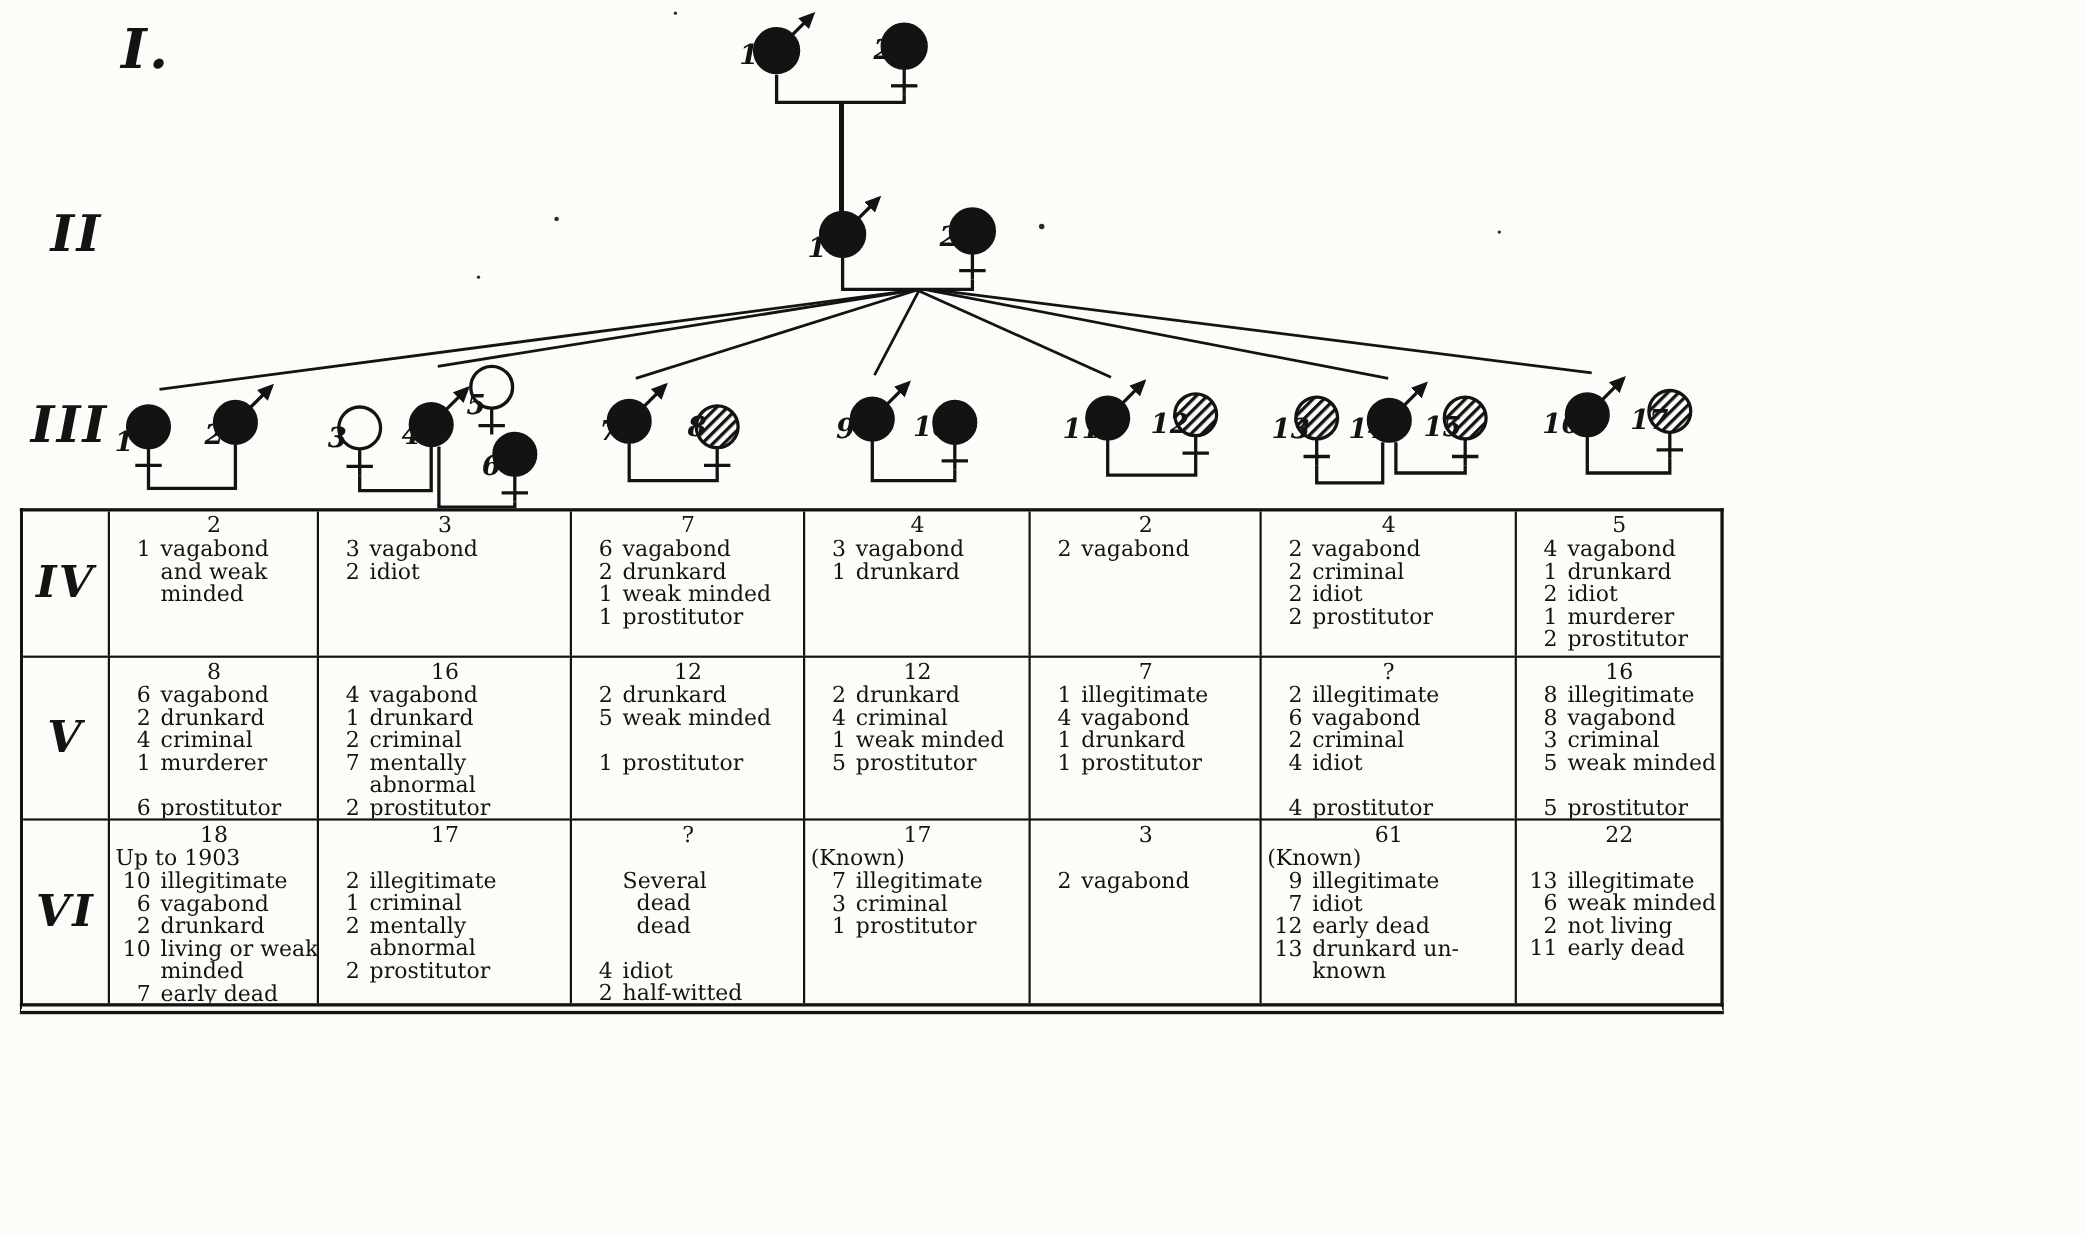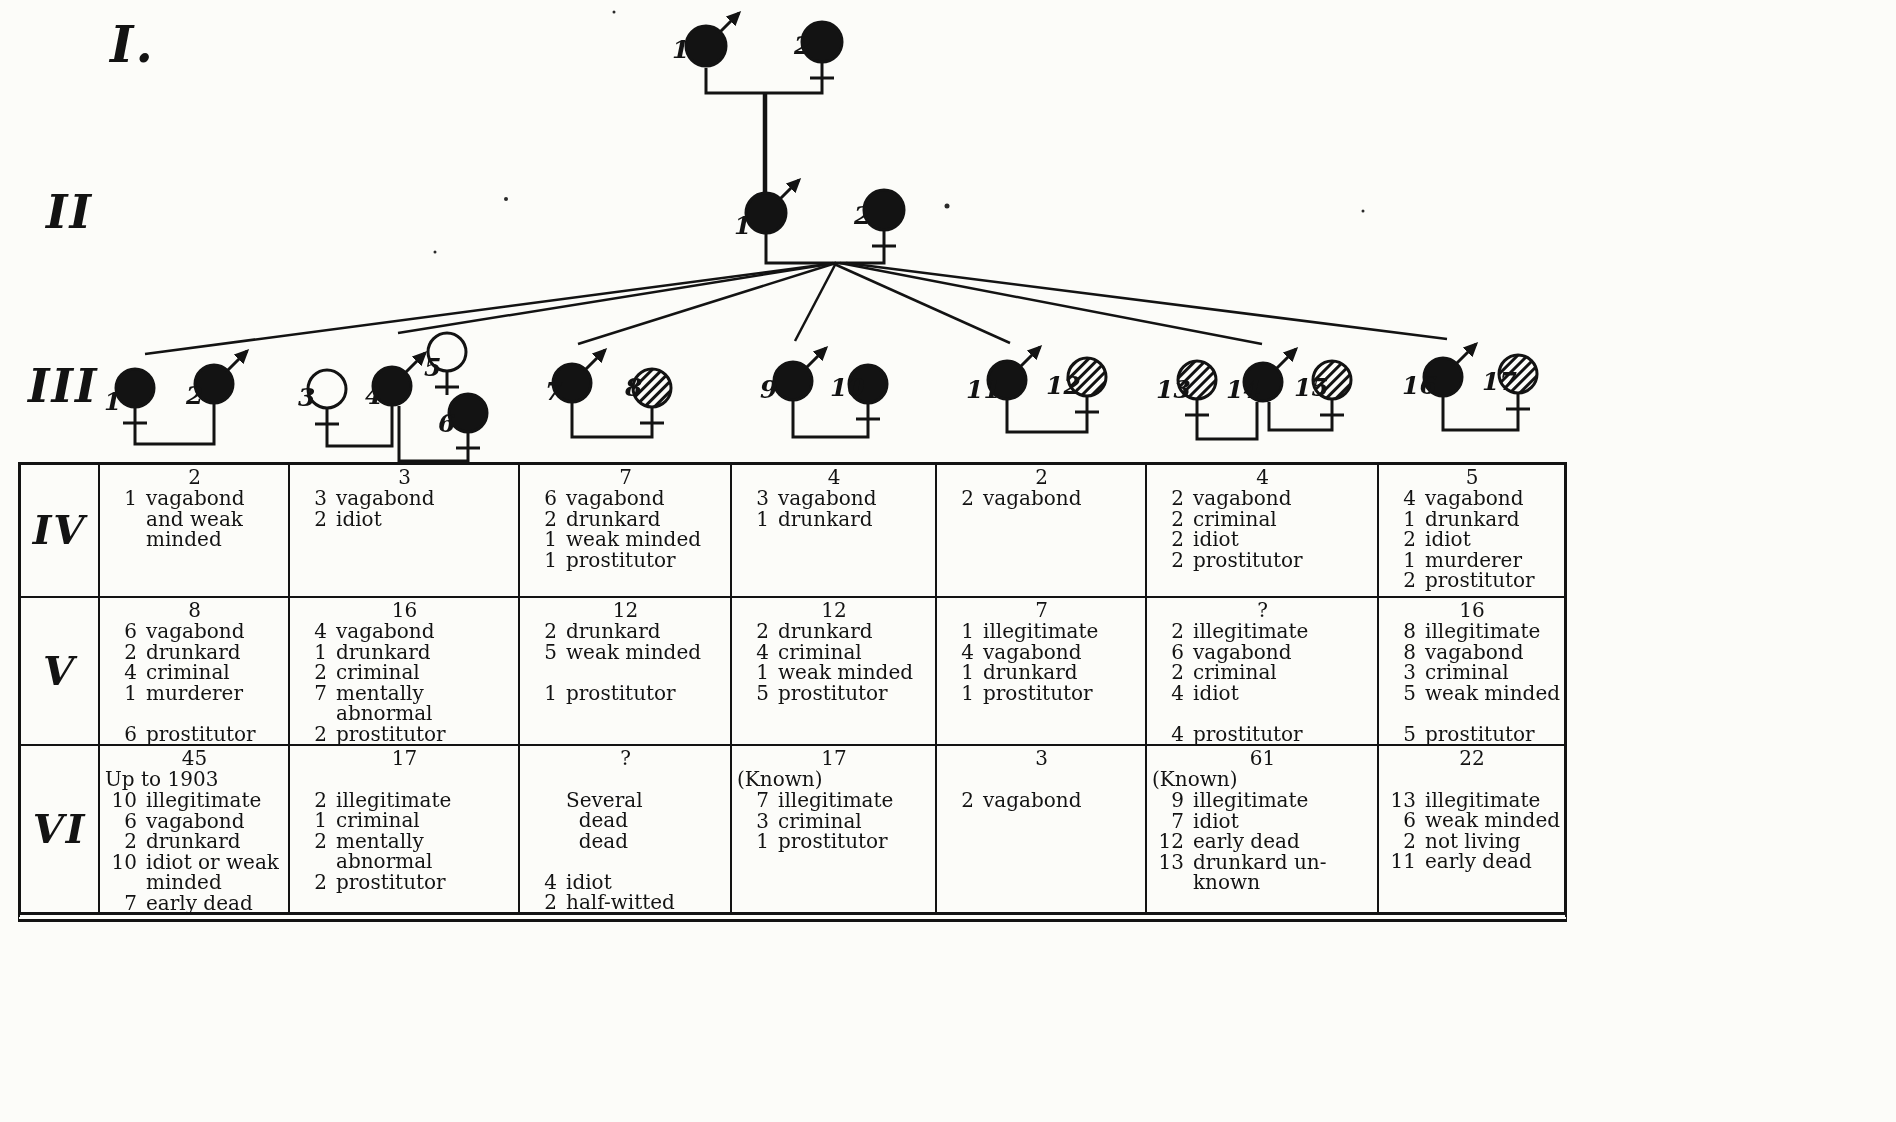--- a/index.html
+++ b/index.html
@@ -467,37 +467,37 @@
           </div>
           <div class="item">
             <span class="num">5</span>
             <span class="txt">prostitutor</span>
           </div>
         </div>
       </div>
       <div class="trow r2">
         <div class="cell glabel">VI</div>
         <div class="cell">
-          <div class="total">45</div>
+          <div class="total">18</div>
           <div class="subtitle">Up to 1903</div>
           <div class="item">
             <span class="num">10</span>
             <span class="txt">illegitimate</span>
           </div>
           <div class="item">
             <span class="num">6</span>
             <span class="txt">vagabond</span>
           </div>
           <div class="item">
             <span class="num">2</span>
             <span class="txt">drunkard</span>
           </div>
           <div class="item">
             <span class="num">10</span>
-            <span class="txt">idiot or weak</span>
+            <span class="txt">living or weak</span>
           </div>
           <div class="item">
             <span class="num"></span>
             <span class="txt">minded</span>
           </div>
           <div class="item">
             <span class="num">7</span>
             <span class="txt">early dead</span>
           </div>
         </div>

